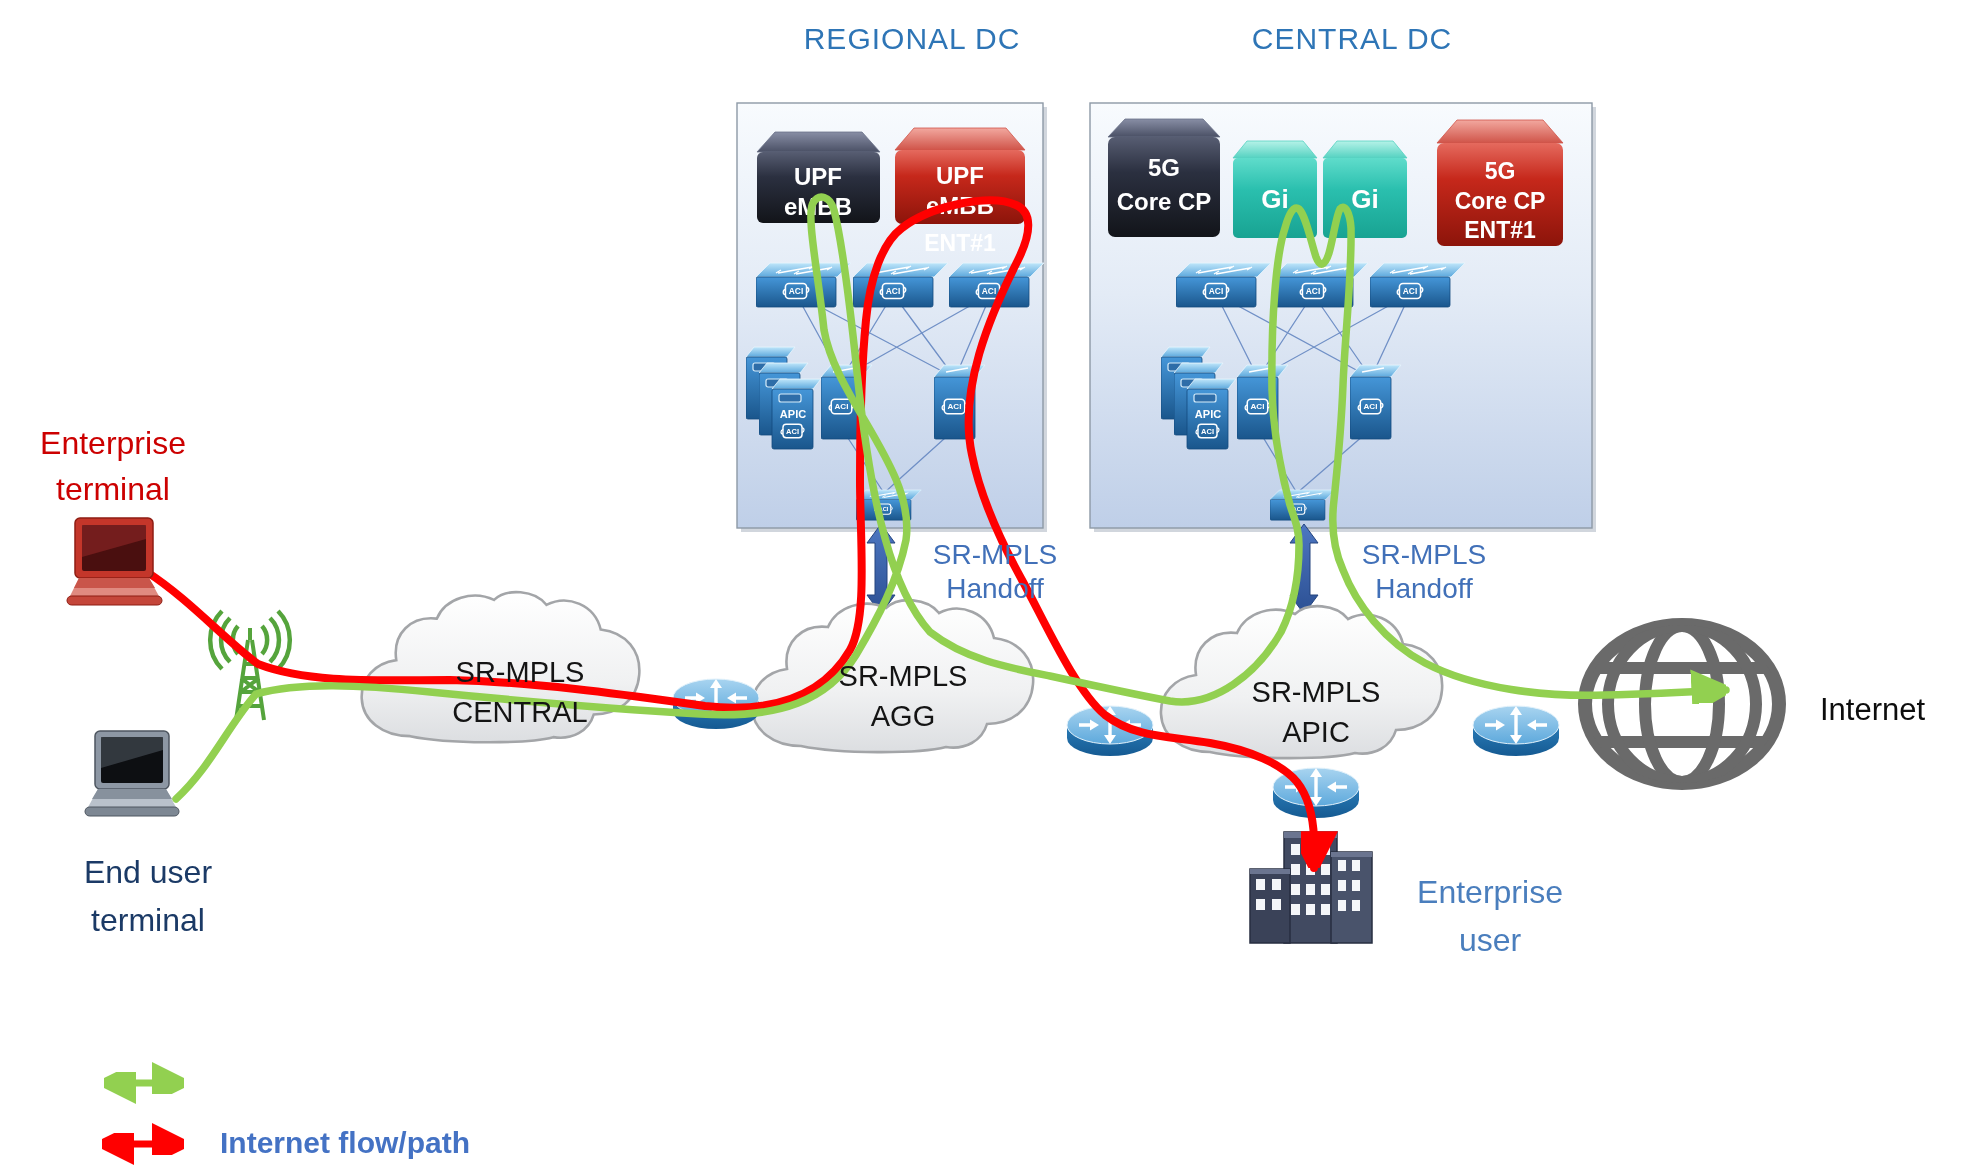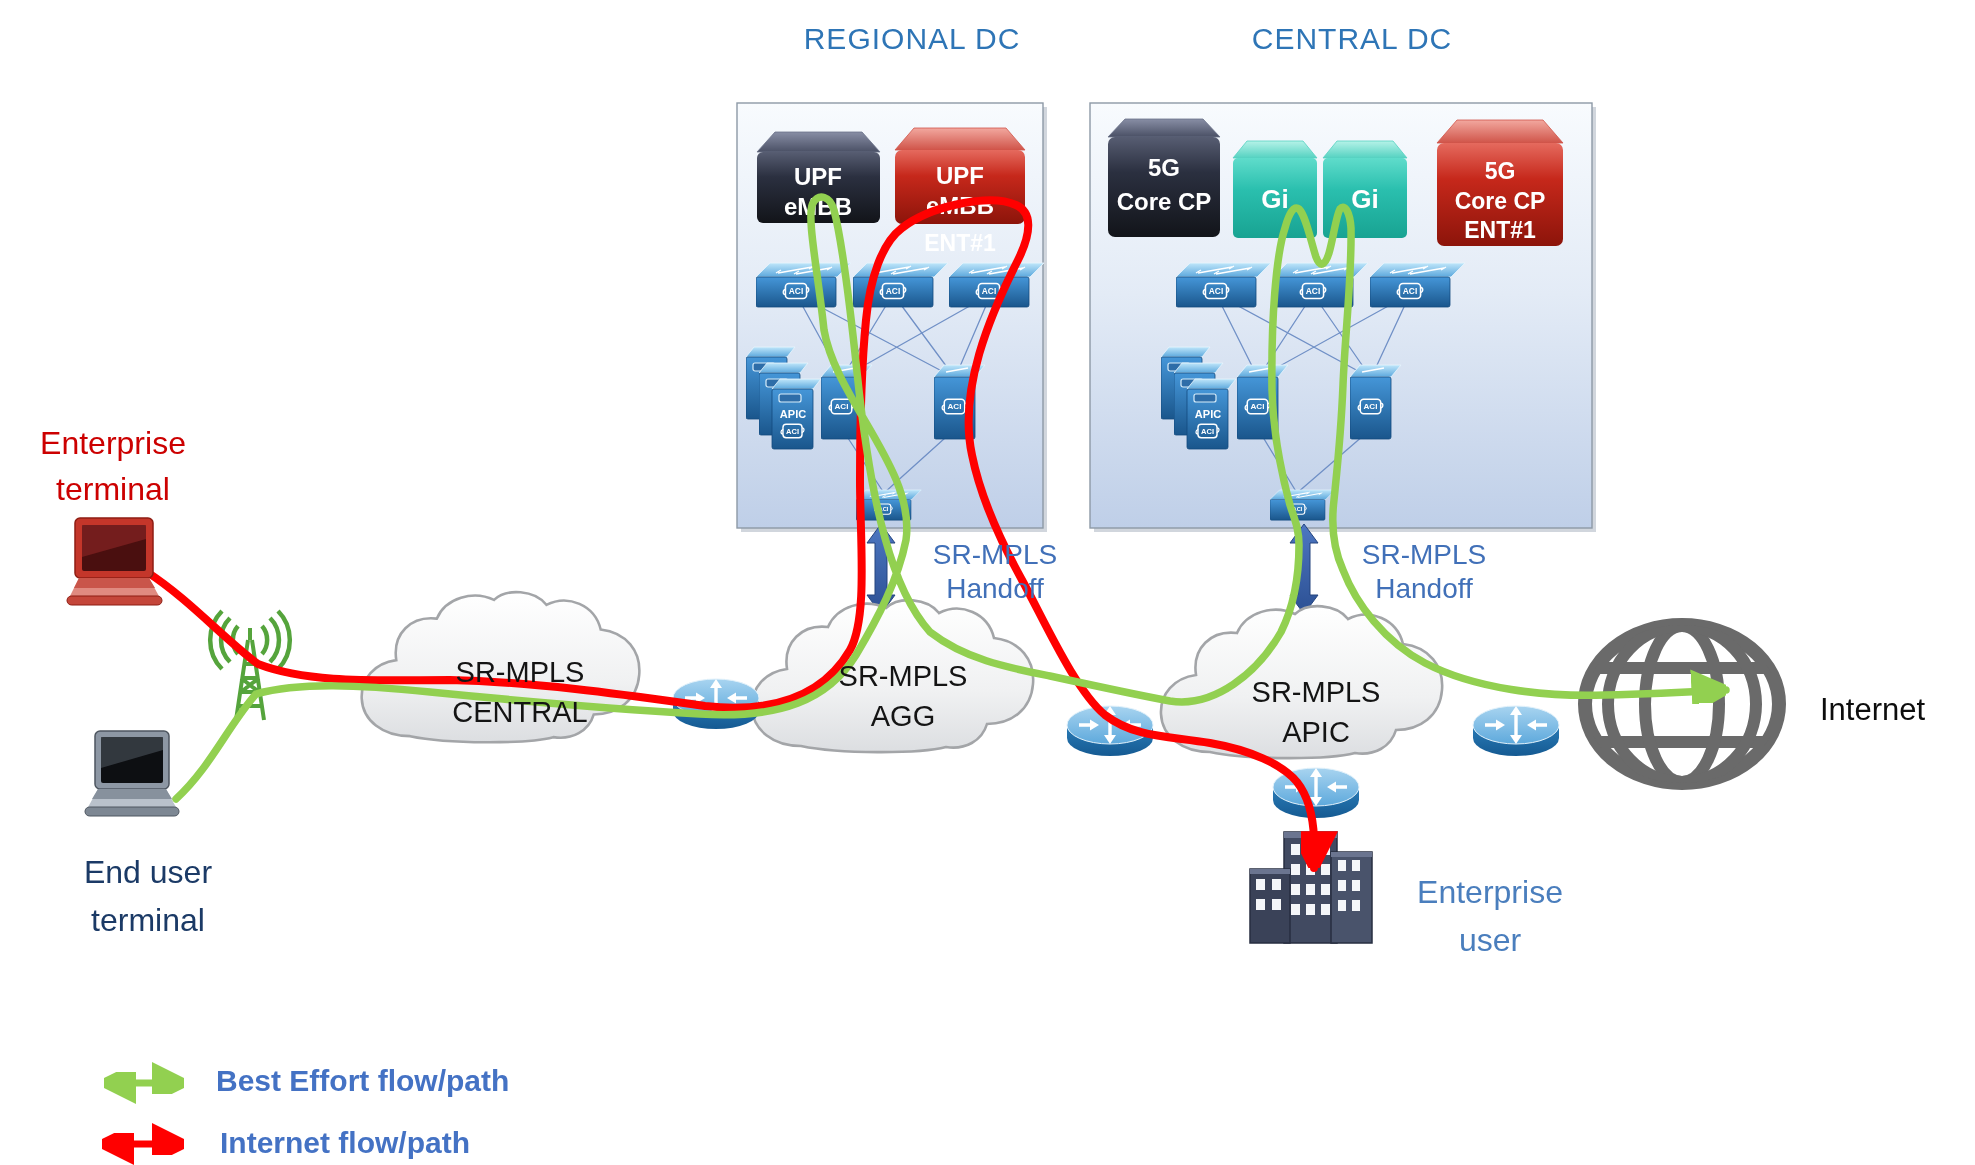--- a/index.html
+++ b/index.html
@@ -344,16 +344,15 @@
 </div>
 <div class="lbl ctr end-user" style="left:148px;top:848px;">
   <div>End user</div>
   <div>terminal</div>
 </div>
 <div class="lbl ctr ent-site" style="left:1490px;top:868px;">
   <div>Enterprise</div>
   <div>user</div>
 </div>
 
-<div class="lbl legend-lbl" style="left:216px;top:1064px;">Best Effort flow/path</div>
 <div class="lbl legend-lbl" style="left:220px;top:1126px;">Internet flow/path</div>
 
 </div>
 
 </body></html>

